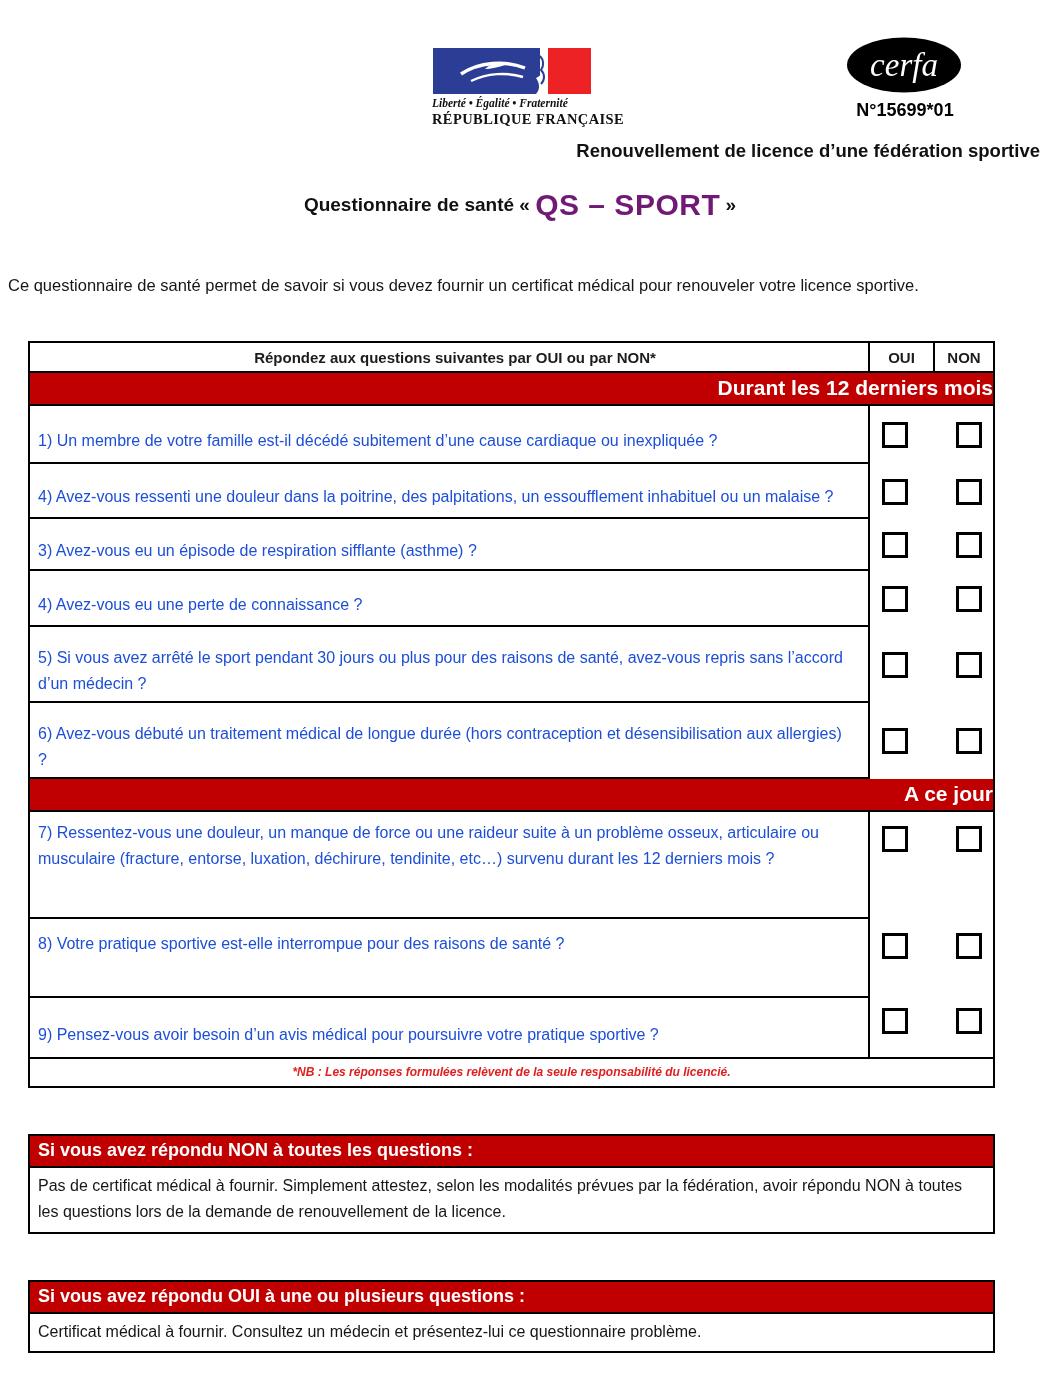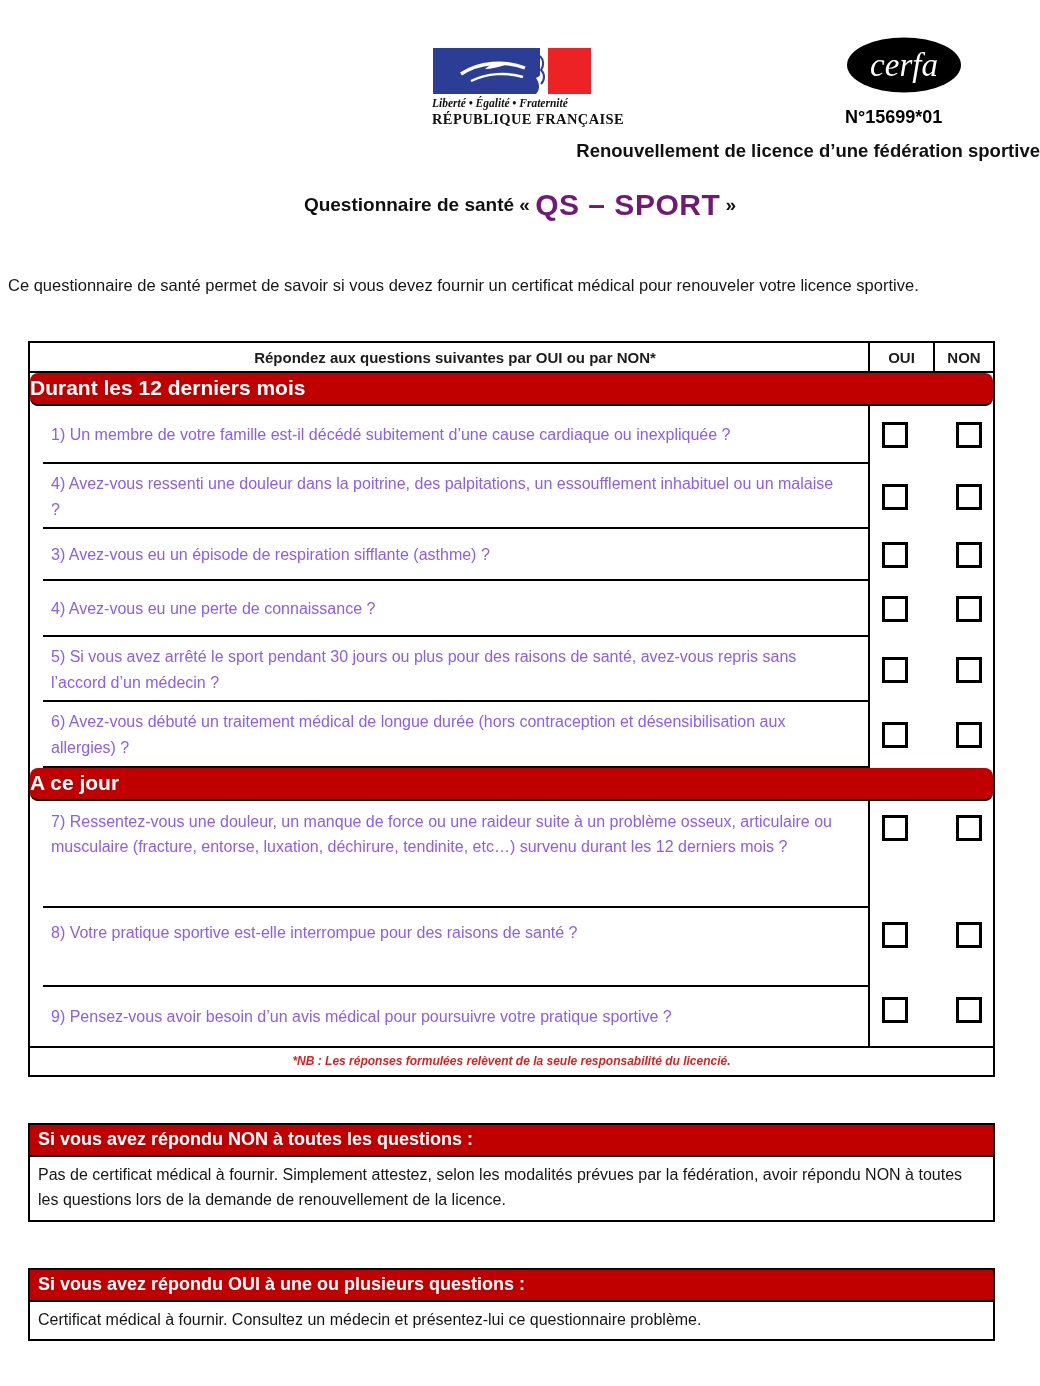--- a/index.html
+++ b/index.html
@@ -10,40 +10,40 @@
   }
   
   .page-header{position:relative;height:140px;}
   .marianne{position:absolute;left:432px;top:48px;width:160px;}
   .marianne svg{display:block;margin:0 auto;}
   .motto{font-family:"Liberation Serif",serif;font-style:italic;font-weight:bold;
          font-size:11.5px;margin-top:3px;white-space:nowrap;color:#111;}
   .republique{font-family:"Liberation Serif",serif;font-weight:bold;font-size:14.5px;
          letter-spacing:.4px;margin-top:2px;white-space:nowrap;color:#111;}
   .cerfa-badge{position:absolute;left:843px;top:36px;width:122px;text-align:center;}
-  .cerfa-number{font-weight:bold;font-size:18px;color:#000;margin-top:9px;text-align:left;padding-left:2px;}
+  .cerfa-number{font-weight:bold;font-size:18px;color:#000;margin-top:2px;text-align:center;padding-left:2px;}
   
   .doc-title{text-align:right;font-weight:bold;font-size:18.5px;color:#111;}
   .doc-subtitle{margin-top:26px;text-align:center;font-weight:bold;color:#111;}
   .doc-subtitle .pre,.doc-subtitle .post{font-size:19px;vertical-align:middle;}
   .doc-subtitle .hl{font-size:30px;color:#701a75;vertical-align:middle;letter-spacing:.5px;}
   .intro{margin:54px 8px 0 8px;font-size:16.5px;color:#161616;}
   
   .qtable{margin:46px 0 0 28px;width:967px;border:2.5px solid #000;box-sizing:border-box;}
   .qt-head{display:flex;align-items:stretch;border-bottom:2px solid #000;height:28px;}
   .qt-head .qh-q{flex:1;display:flex;align-items:center;justify-content:center;
         font-weight:bold;font-size:15px;margin-left:12px;}
   .qt-head .qh-col{width:65px;border-left:2px solid #000;display:flex;align-items:center;
         justify-content:center;font-weight:bold;font-size:15px;box-sizing:border-box;}
   .qt-head .qh-col.non{width:60px;}
-  .band{background:#c00000;color:#fff;font-weight:bold;font-size:21px;text-align:left;
-        padding:3px 0 4px 0;border-bottom:2px solid #000;border-radius:8px;}
+  .band{background:#c00000;color:#fff;font-weight:bold;font-size:21px;text-align:right;
+        padding:3px 0 4px 0;border-bottom:2px solid #000;}
   .qsection{display:grid;grid-template-columns:1fr 125px;}
-  .q-cell{grid-column:1;border-bottom:2px solid #000;padding:7px 24px 5px 8px;
-        display:flex;align-items:center;font-size:16px;line-height:1.6;box-sizing:border-box;color:#8b5cf6;margin-left:13px;}
+  .q-cell{grid-column:1;border-bottom:2px solid #000;padding:18px 24px 5px 8px;
+        display:flex;align-items:center;font-size:16px;line-height:1.6;box-sizing:border-box;color:#1d4ed8;}
   .q-cell.last{border-bottom:none;}
   .cb-cell{grid-column:2;border-left:2px solid #000;display:flex;justify-content:center;
         align-items:center;gap:48px;box-sizing:border-box;}
   .cb-cell.top{align-items:flex-start;padding-top:14px;}
   .cb{width:20px;height:20px;border:3px solid #000;background:#fff;display:inline-block;}
   .nb-row{border-top:2px solid #000;text-align:center;padding:6px 0 7px 0;
         color:#e01f1f;font-style:italic;font-weight:bold;font-size:12px;}
   
   .outcome{margin:46px 0 0 28px;width:967px;border:2.5px solid #000;box-sizing:border-box;}
   .outcome + .outcome{margin-top:46px;}

